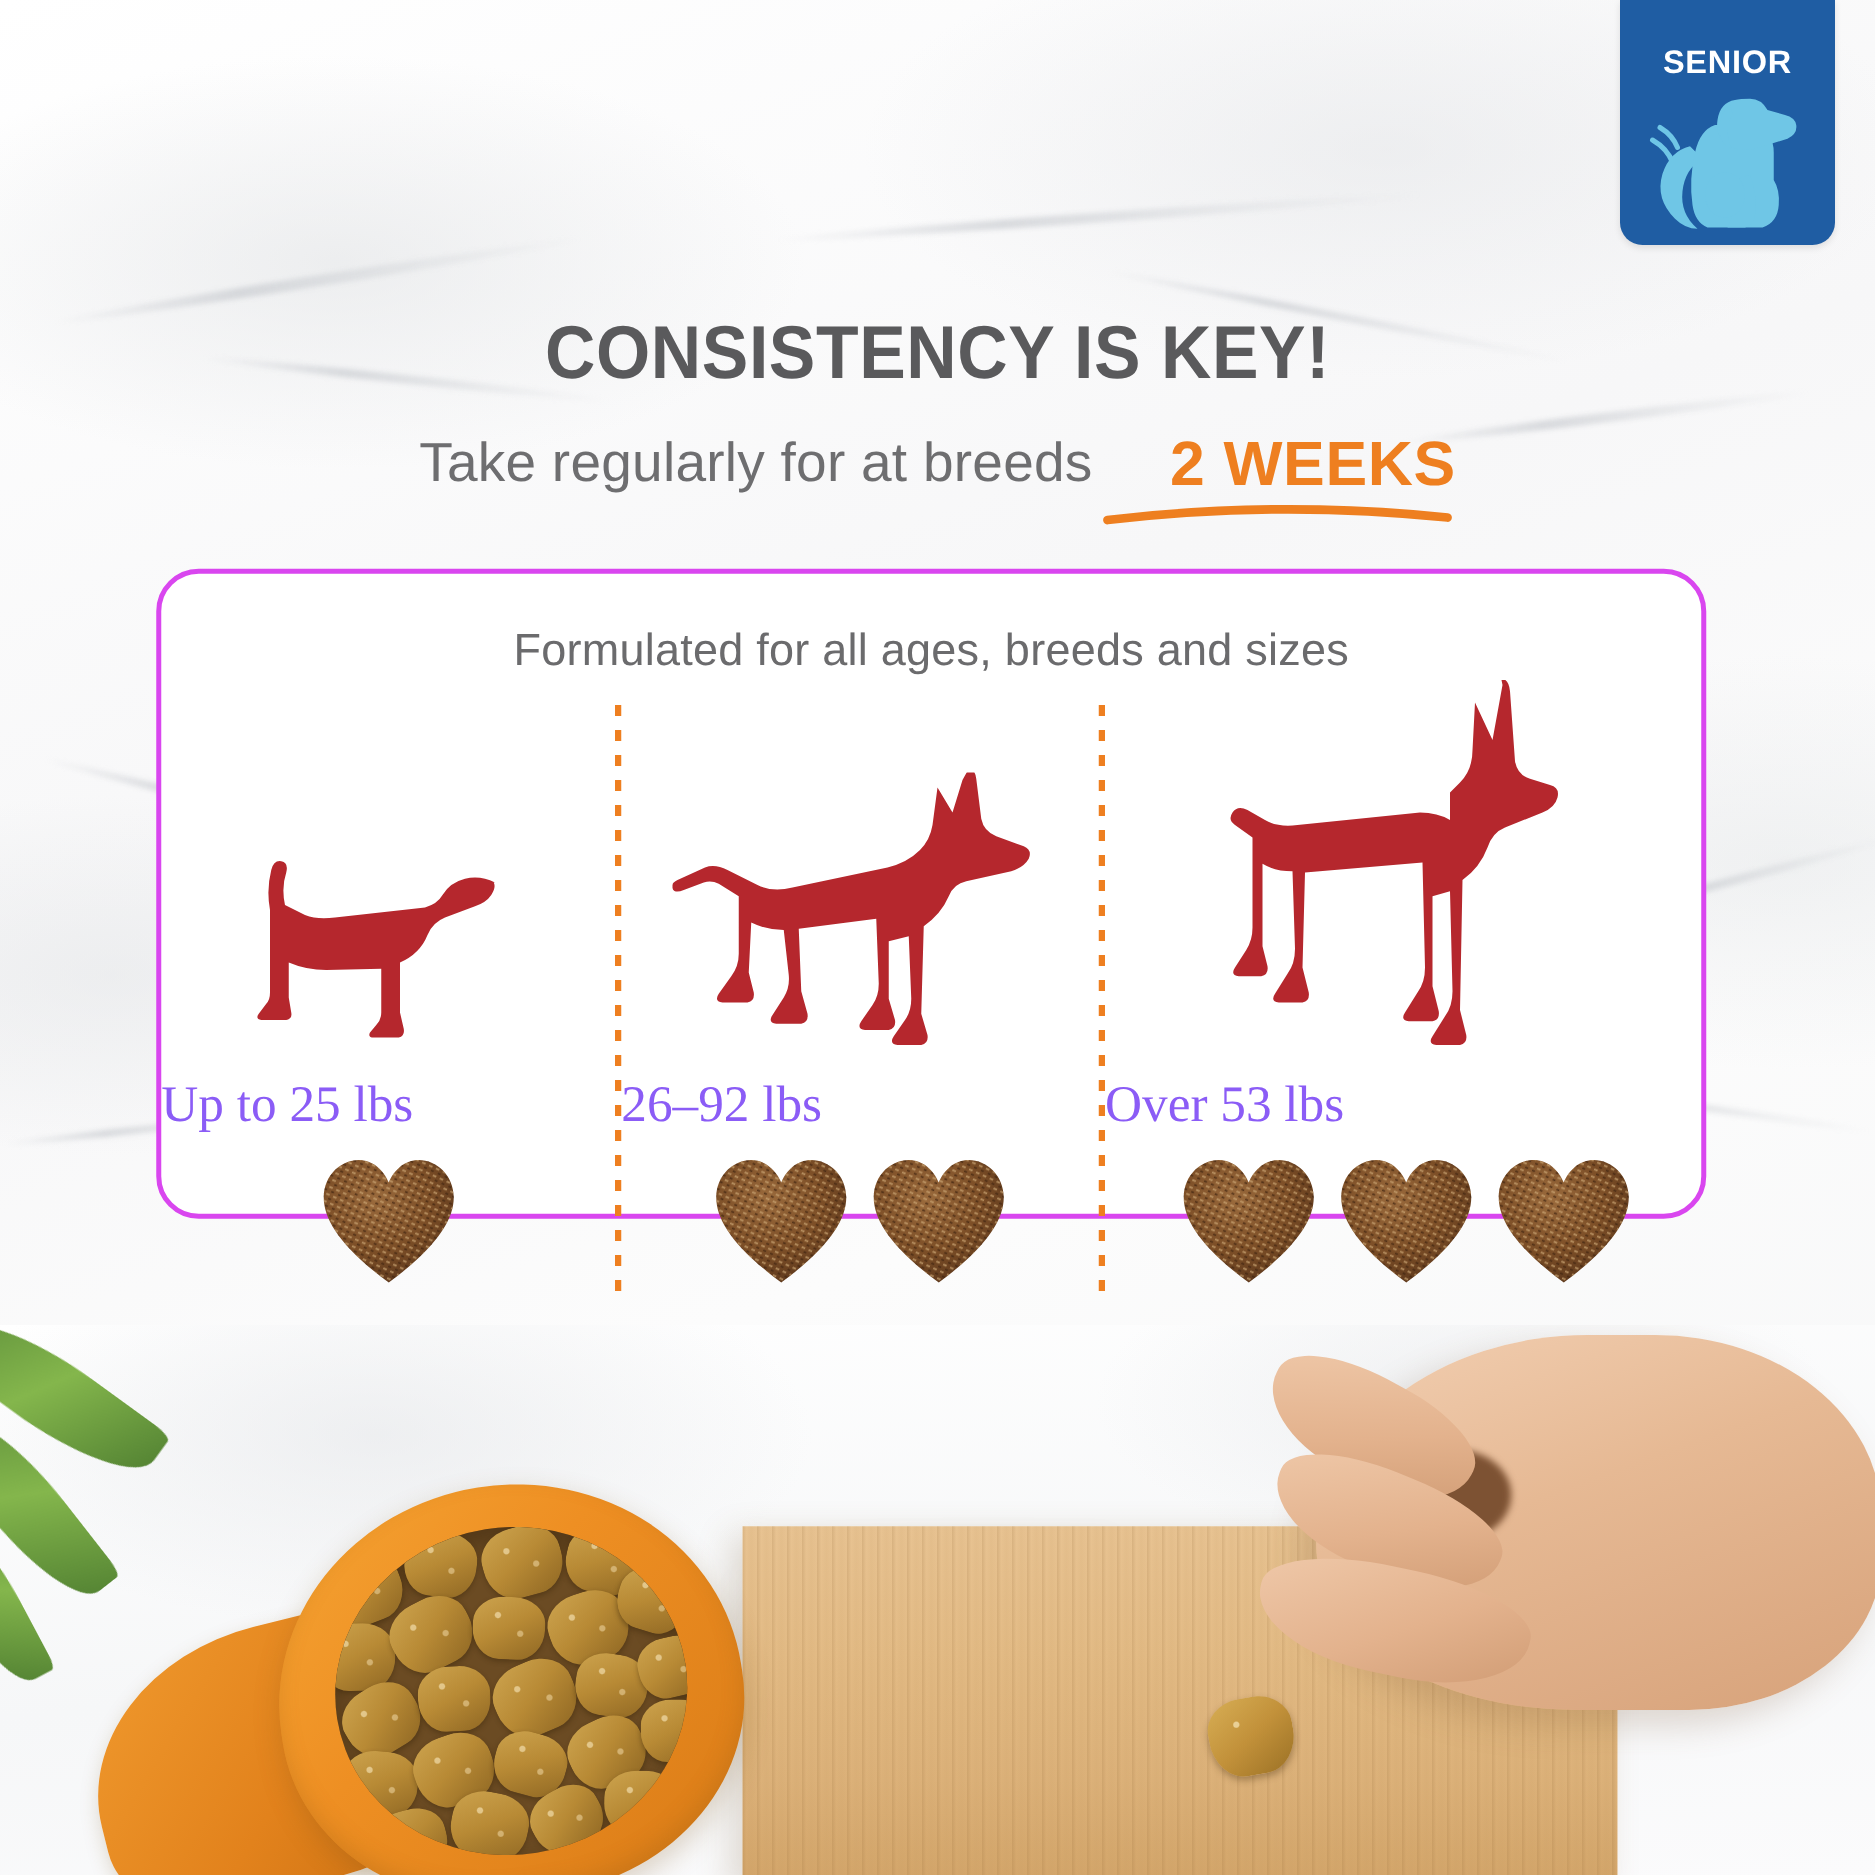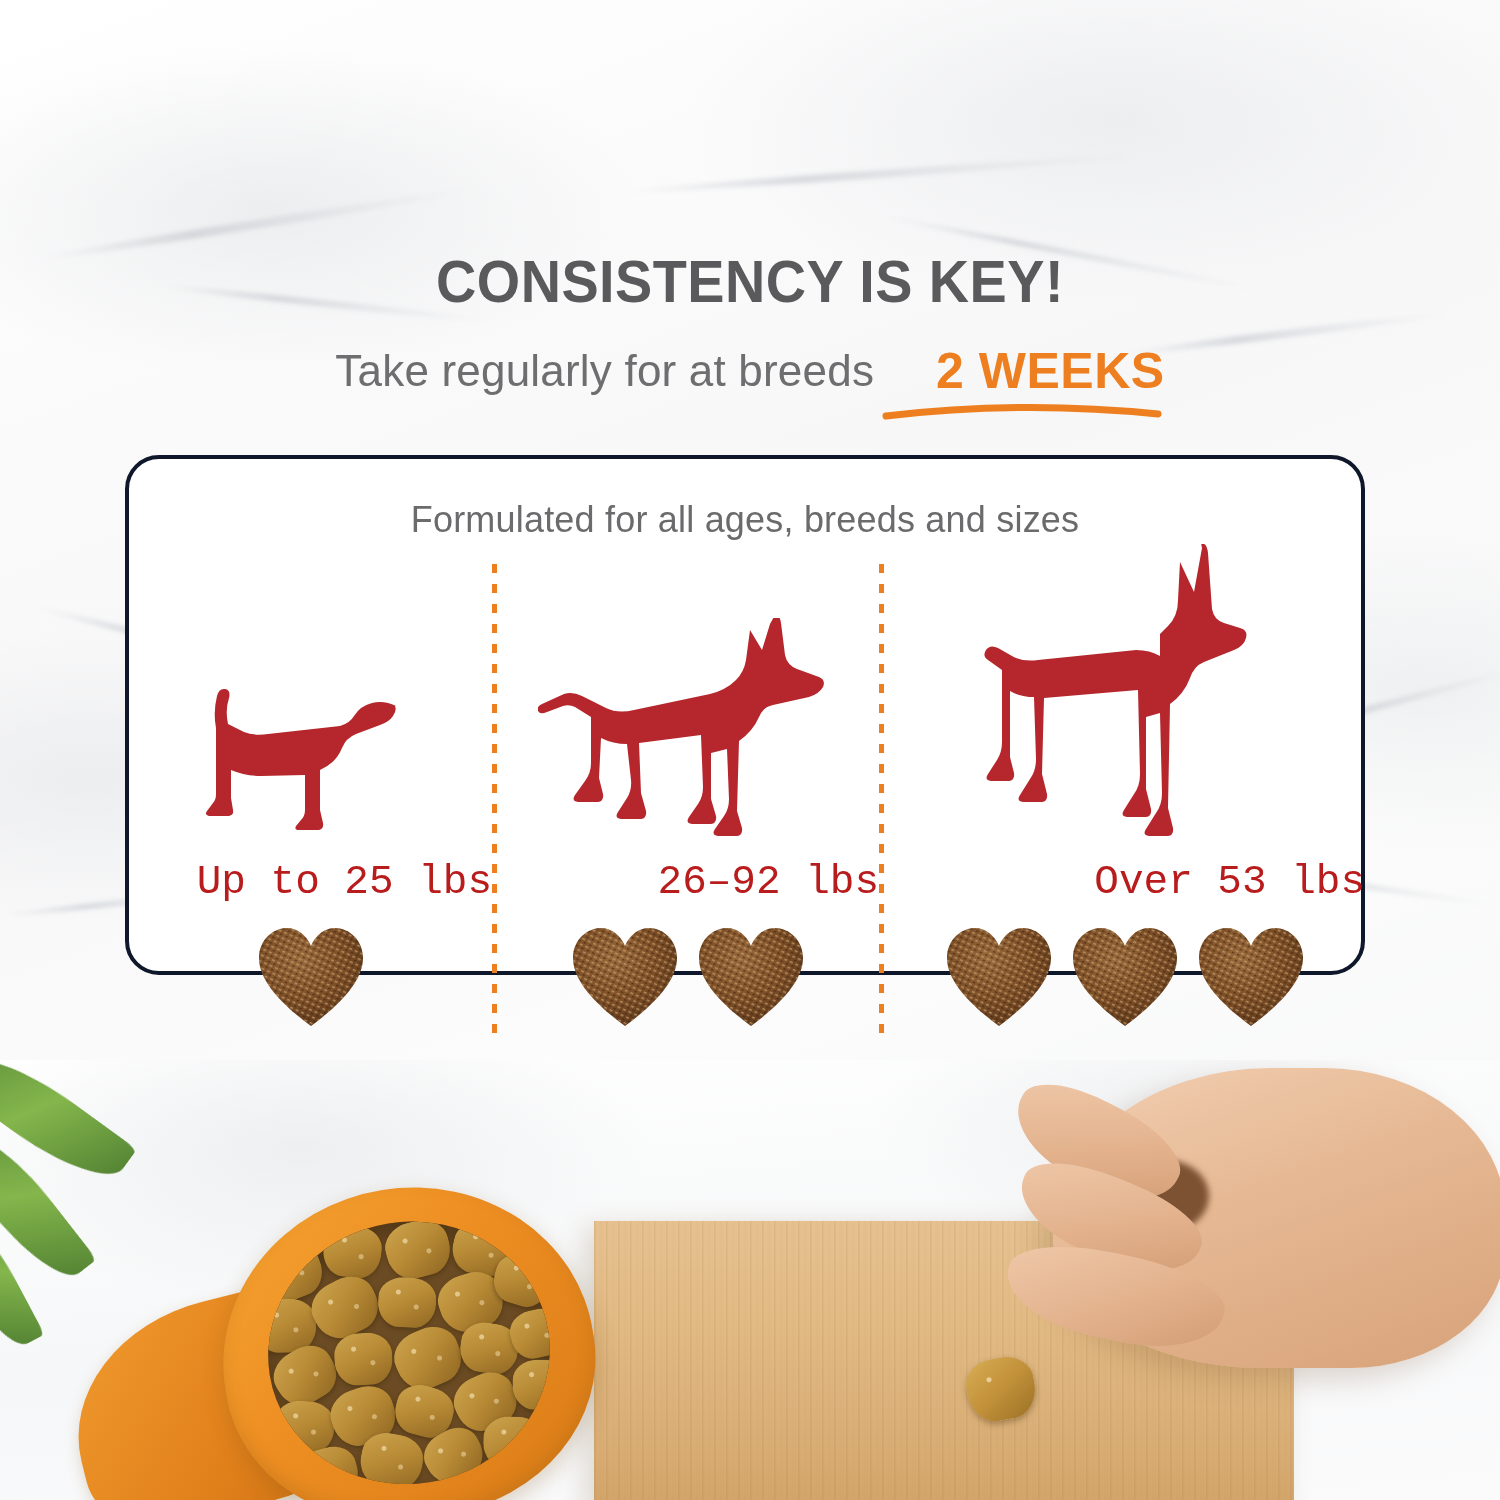--- a/index.html
+++ b/index.html
@@ -137,21 +137,21 @@
   }
 
   
   .card {
     position: absolute;
     left: 125px;
     top: 455px;
     width: 1240px;
     height: 520px;
     background: #ffffff;
-    border: 4px solid #0f172a;
+    border: 4px solid #d946ef;
     border-radius: 34px;
     box-sizing: border-box;
   }
   .card-note {
     position: absolute;
     top: 40px;
     left: 0; right: 0;
     text-align: center;
     font-size: 36px;
     color: #6b6b6d;
@@ -191,24 +191,24 @@
     position: absolute;
     bottom: 0;
     left: 50%;
     transform: translateX(-50%);
   }
 
   .size-label {
     position: absolute;
     left: 0; right: 0;
     top: 340px;
-    text-align: right;
+    text-align: left;
     font-size: 41px;
-    color: #b91c1c;
-    font-family: Liberation Mono, monospace;
+    color: #8b5cf6;
+    font-family: Liberation Serif, serif;
     white-space: nowrap;
   }
 
   .kibble-row {
     position: absolute;
     left: 0; right: 0;
     top: 405px;
     display: flex;
     justify-content: center;
     align-items: flex-start;
@@ -373,20 +373,59 @@
     <div class="vein" style="left:620px; top:170px; width:520px; height:8px;  transform:rotate(-4deg);"></div>
     <div class="vein" style="left:880px; top:250px; width:380px; height:6px;  transform:rotate(11deg);"></div>
     <div class="vein" style="left:1120px;top:330px; width:330px; height:8px;  transform:rotate(-7deg);"></div>
     <div class="vein" style="left:30px;  top:640px; width:300px; height:7px;  transform:rotate(14deg);"></div>
     <div class="vein" style="left:1260px;top:700px; width:260px; height:7px;  transform:rotate(-15deg);"></div>
     <div class="vein" style="left:1180px;top:880px; width:320px; height:6px;  transform:rotate(8deg);"></div>
     <div class="vein" style="left:0px;   top:900px; width:240px; height:6px;  transform:rotate(-6deg);"></div>
     <div class="vein" style="left:500px; top:1090px;width:560px; height:8px;  transform:rotate(3deg);"></div>
   </div>
 
+  <div class="badge">
+    <div class="badge-label">SENIOR</div>
+    <svg class="badge-dog" viewBox="0 0 136 122" aria-hidden="true">
+      <g fill="#6fc6e6">
+
+        <path d="M14 40 q10 6 14 16" stroke="#6fc6e6" stroke-width="4" fill="none" stroke-linecap="round"></path>
+        <path d="M8 50 q12 7 16 18" stroke="#6fc6e6" stroke-width="4" fill="none" stroke-linecap="round"></path>
+
+        <path d="M38 55 q-16 4 -22 22 q-6 20 10 36 q8 8 18 8 q-14 -12 -12 -30 q2 -18 16 -26 z"></path>
+
+        <path d="M58 38
+                 q-12 4 -16 22
+                 q-5 22 -2 42
+                 q2 14 12 18
+                 l44 0
+                 q12 -4 13 -18
+                 q1 -12 -4 -20
+                 l0 -22
+                 q0 -16 -14 -22 z"></path>
+
+        <path d="M86 78 q6 16 4 32 q-1 8 -8 10 l-14 0 q8 -16 6 -30 q-1 -10 12 -12 z"></path>
+
+        <path d="M74 18
+                 q-12 2 -14 16
+                 q-2 14 8 20
+                 q10 6 22 3
+                 l26 -8
+                 q8 -4 7 -11
+                 q-1 -6 -9 -8
+                 l-14 -4
+                 q-5 -9 -14 -9
+                 q-8 0 -12 1 z"></path>
+
+        <path d="M70 22 q-10 8 -8 22 q1 10 9 13 q-6 -16 1 -28 z"></path>
+
+        <ellipse cx="66" cy="94" rx="16" ry="18"></ellipse>
+      </g>
+    </svg>
+  </div>
 
   <div class="subhead">CONSISTENCY IS KEY!</div>
 
   <div class="tagline-wrap">
     <span class="tagline-text">Take regularly for at breeds</span><span class="tagline-accent-box"><span class="tagline-accent">2 WEEKS</span><svg class="swoosh" viewBox="0 0 280 22" preserveAspectRatio="none" aria-hidden="true">
           <path d="M4 18 Q140 2 276 16" stroke="#ee7f20" stroke-width="7" fill="none" stroke-linecap="round"></path>
         </svg></span>
   </div>
 
   <div class="card">

